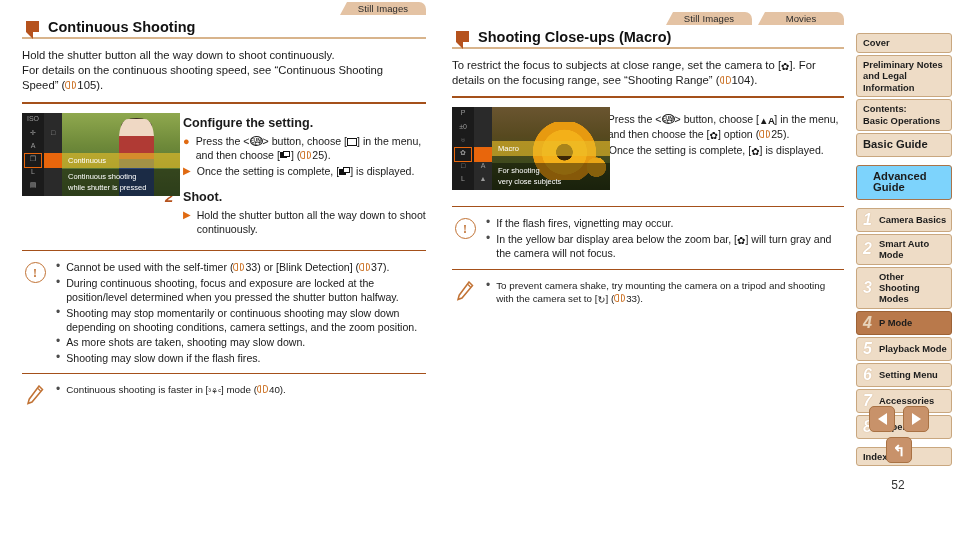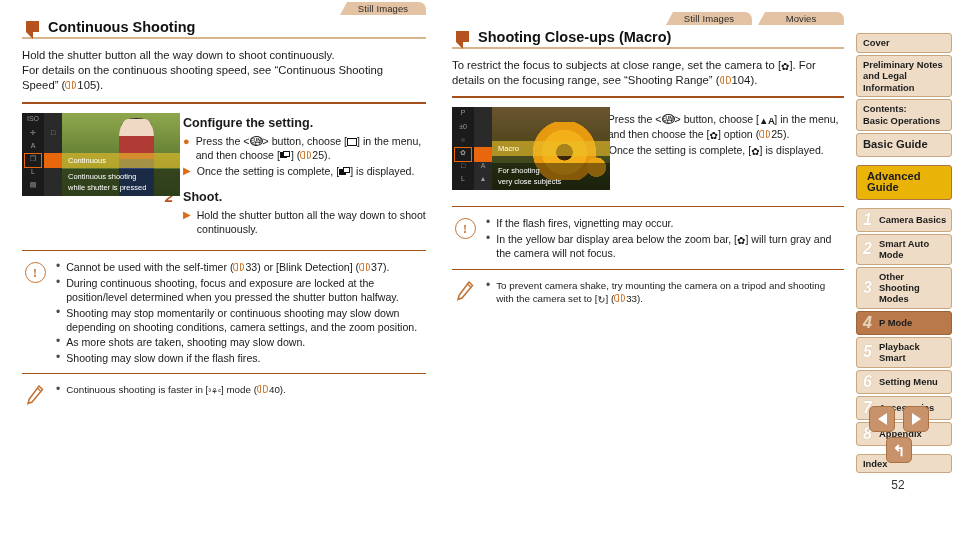--- a/index.html
+++ b/index.html
@@ -123,21 +123,21 @@
   
   .nav{position:absolute;right:2px;top:4px;width:96px;margin-top:29px;}
   .nav-item{
     background:#eedcc6;border:1px solid #c9a77f;border-radius:3px;
     margin-bottom:2px;padding:3px 6px;font-size:9.4px;line-height:11.6px;
     font-weight:bold;color:#1c1c1c;box-sizing:border-box;min-height:18px;
     display:flex;align-items:center;
   }
   .nav-item.plain{font-weight:bold;}
   .nav-item.big{font-size:11.2px;padding:5px 6px;min-height:24px;}
-  .nav-item.guide{background:#eab308;border-color:#a9744a;font-size:11.2px;padding:5px 10px;min-height:24px;}
+  .nav-item.guide{background:#7dd3fc;border-color:#a9744a;font-size:11.2px;padding:5px 16px;min-height:24px;}
   .nav-item.chapter{background:#eedcc6;padding:3px 4px;display:flex;align-items:center;gap:5px;}
   .nav-item.chapter.active{background:#b9794b;border-color:#9d6235;}
   .nav-item .cnum{
     font-size:16px;font-weight:bold;font-style:italic;color:#fff;
     width:13px;flex:none;text-align:center;line-height:16px;
     text-shadow:0 0 1px #c49a6c;
   }
   .nav-item.chapter.active .cnum{color:#e8d3bb;}
   .nav-item .clabel{flex:1;font-size:9.4px;line-height:11.4px;font-weight:bold;}
   .nav-gap{height:6px;}
@@ -461,21 +461,21 @@
     <div class="nav-item chapter">
       <span class="cnum">3</span>
       <span class="clabel">Other Shooting Modes</span>
     </div>
     <div class="nav-item chapter active">
       <span class="cnum">4</span>
       <span class="clabel">P Mode</span>
     </div>
     <div class="nav-item chapter">
       <span class="cnum">5</span>
-      <span class="clabel">Playback Smart</span>
+      <span class="clabel">Playback Mode</span>
     </div>
     <div class="nav-item chapter">
       <span class="cnum">6</span>
       <span class="clabel">Setting Menu</span>
     </div>
     <div class="nav-item chapter">
       <span class="cnum">7</span>
       <span class="clabel">Accessories</span>
     </div>
     <div class="nav-item chapter">

